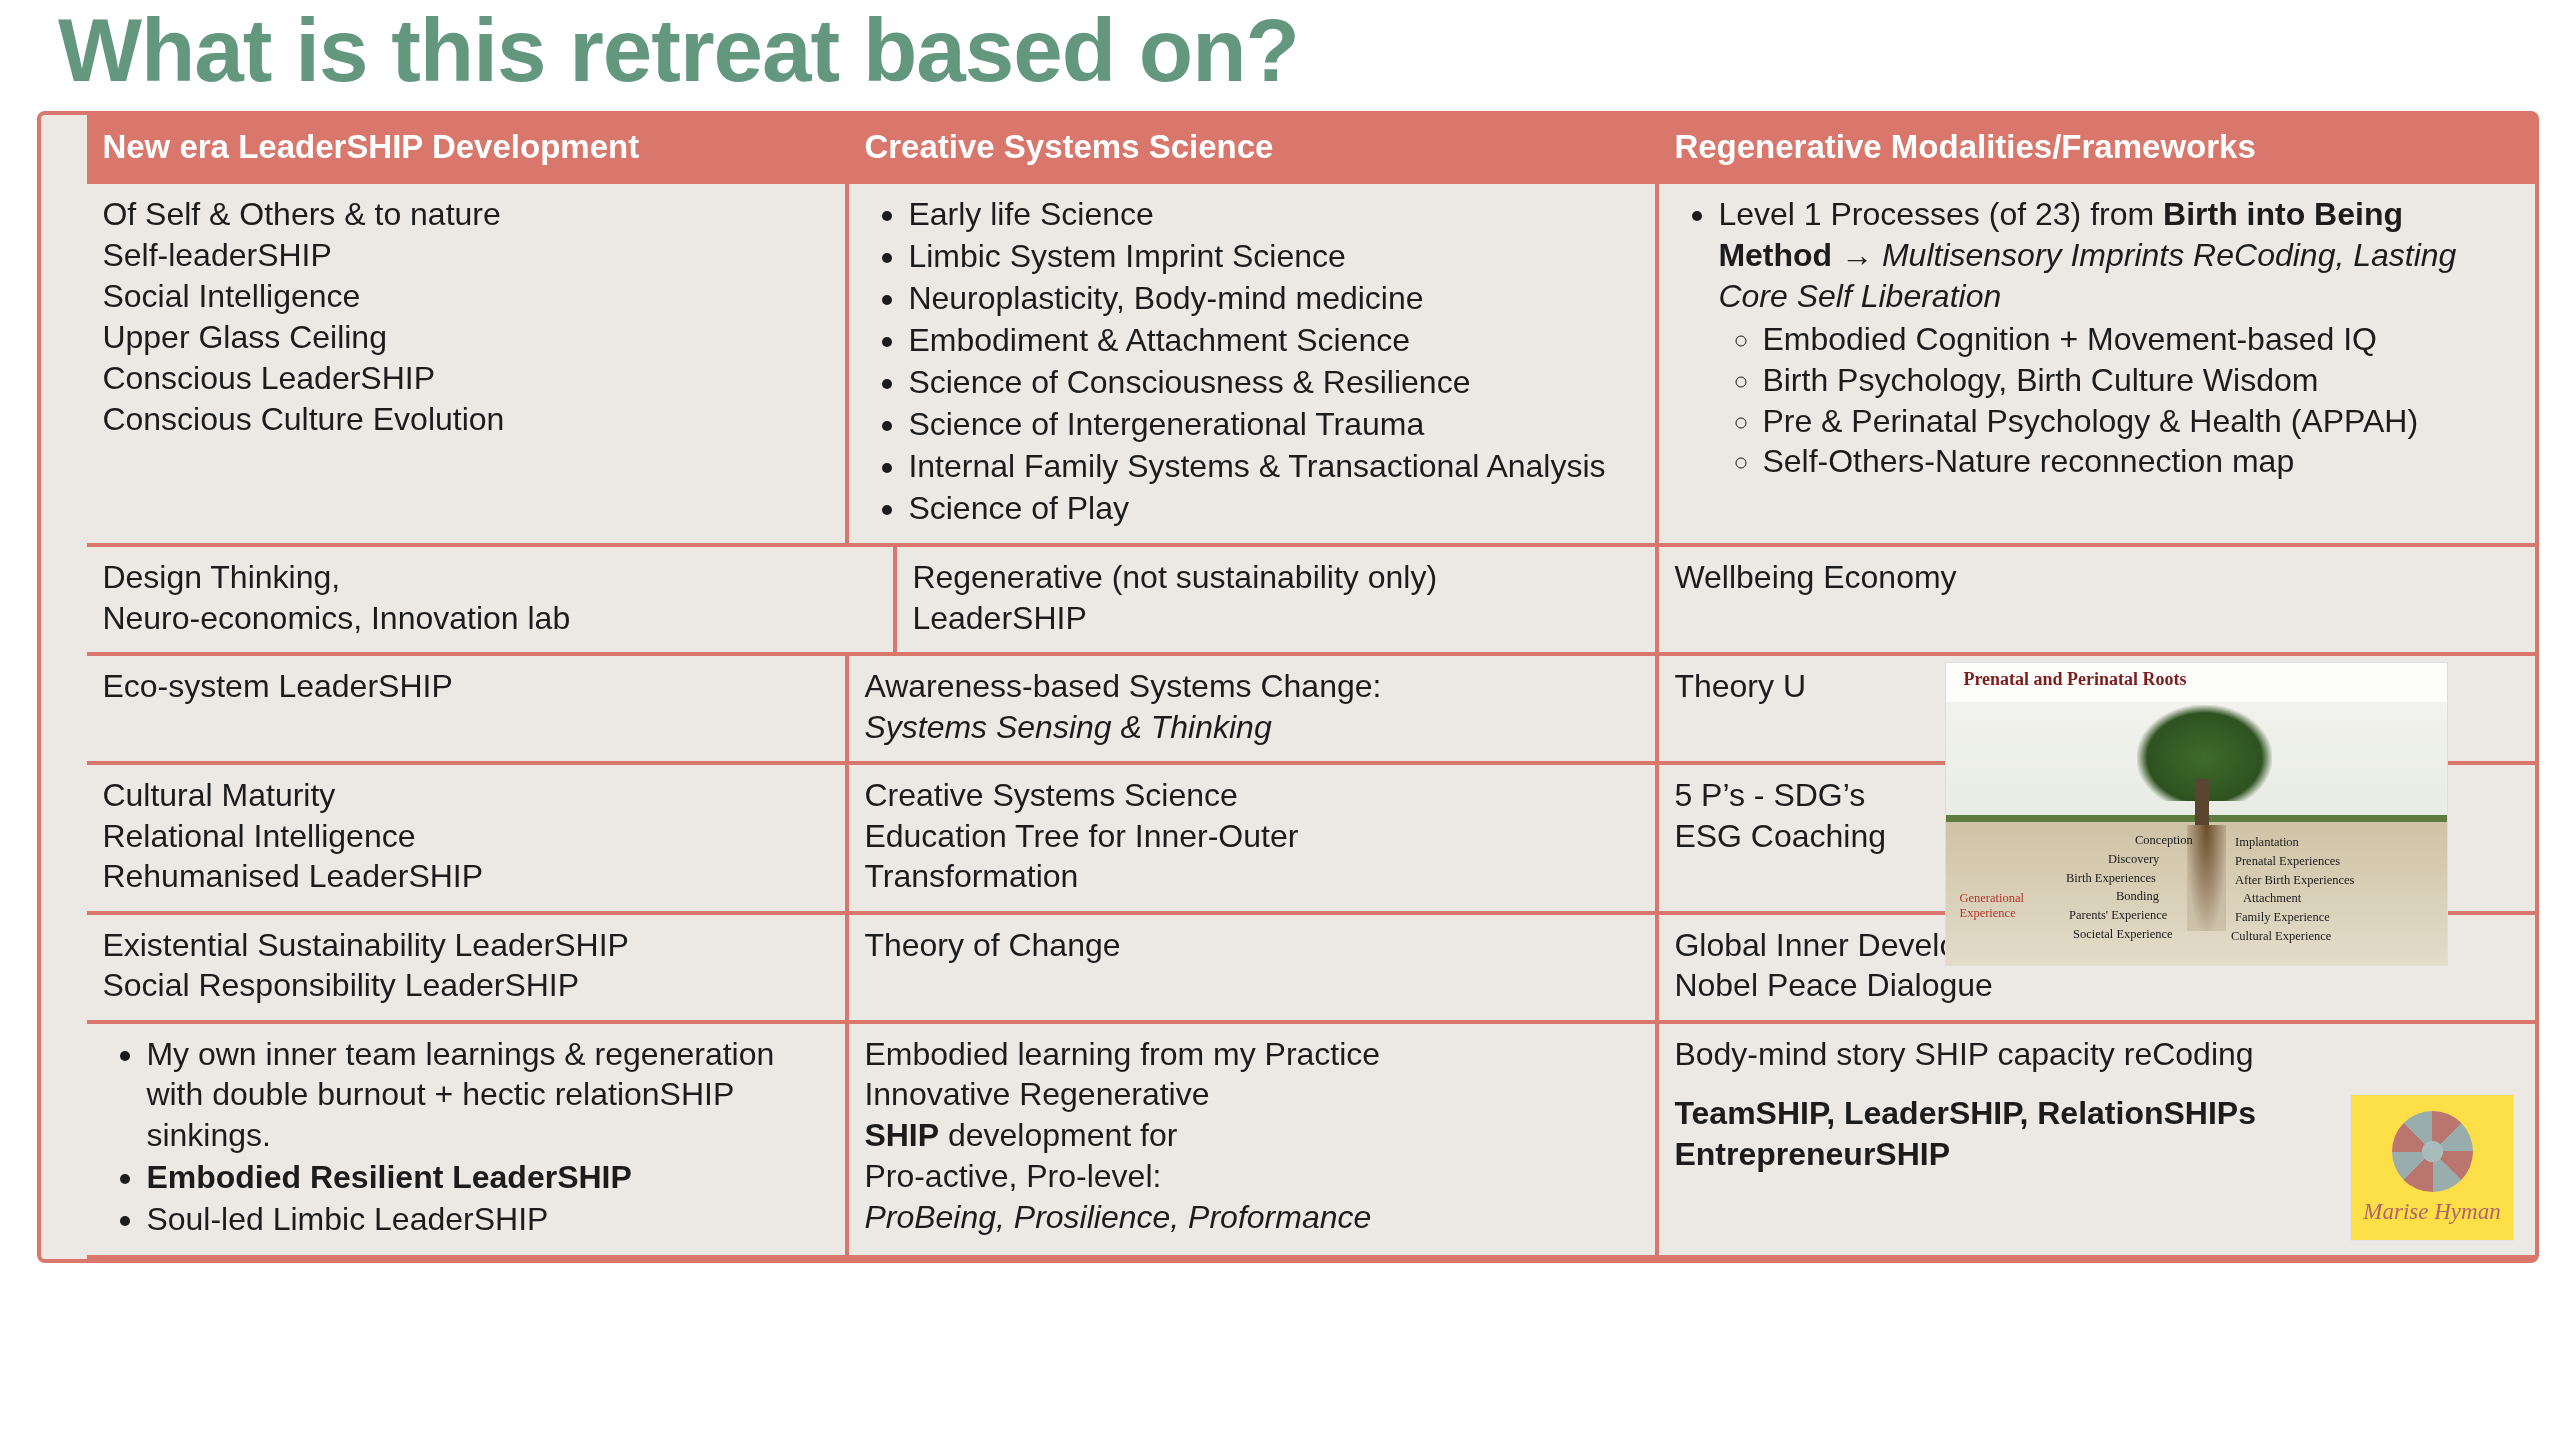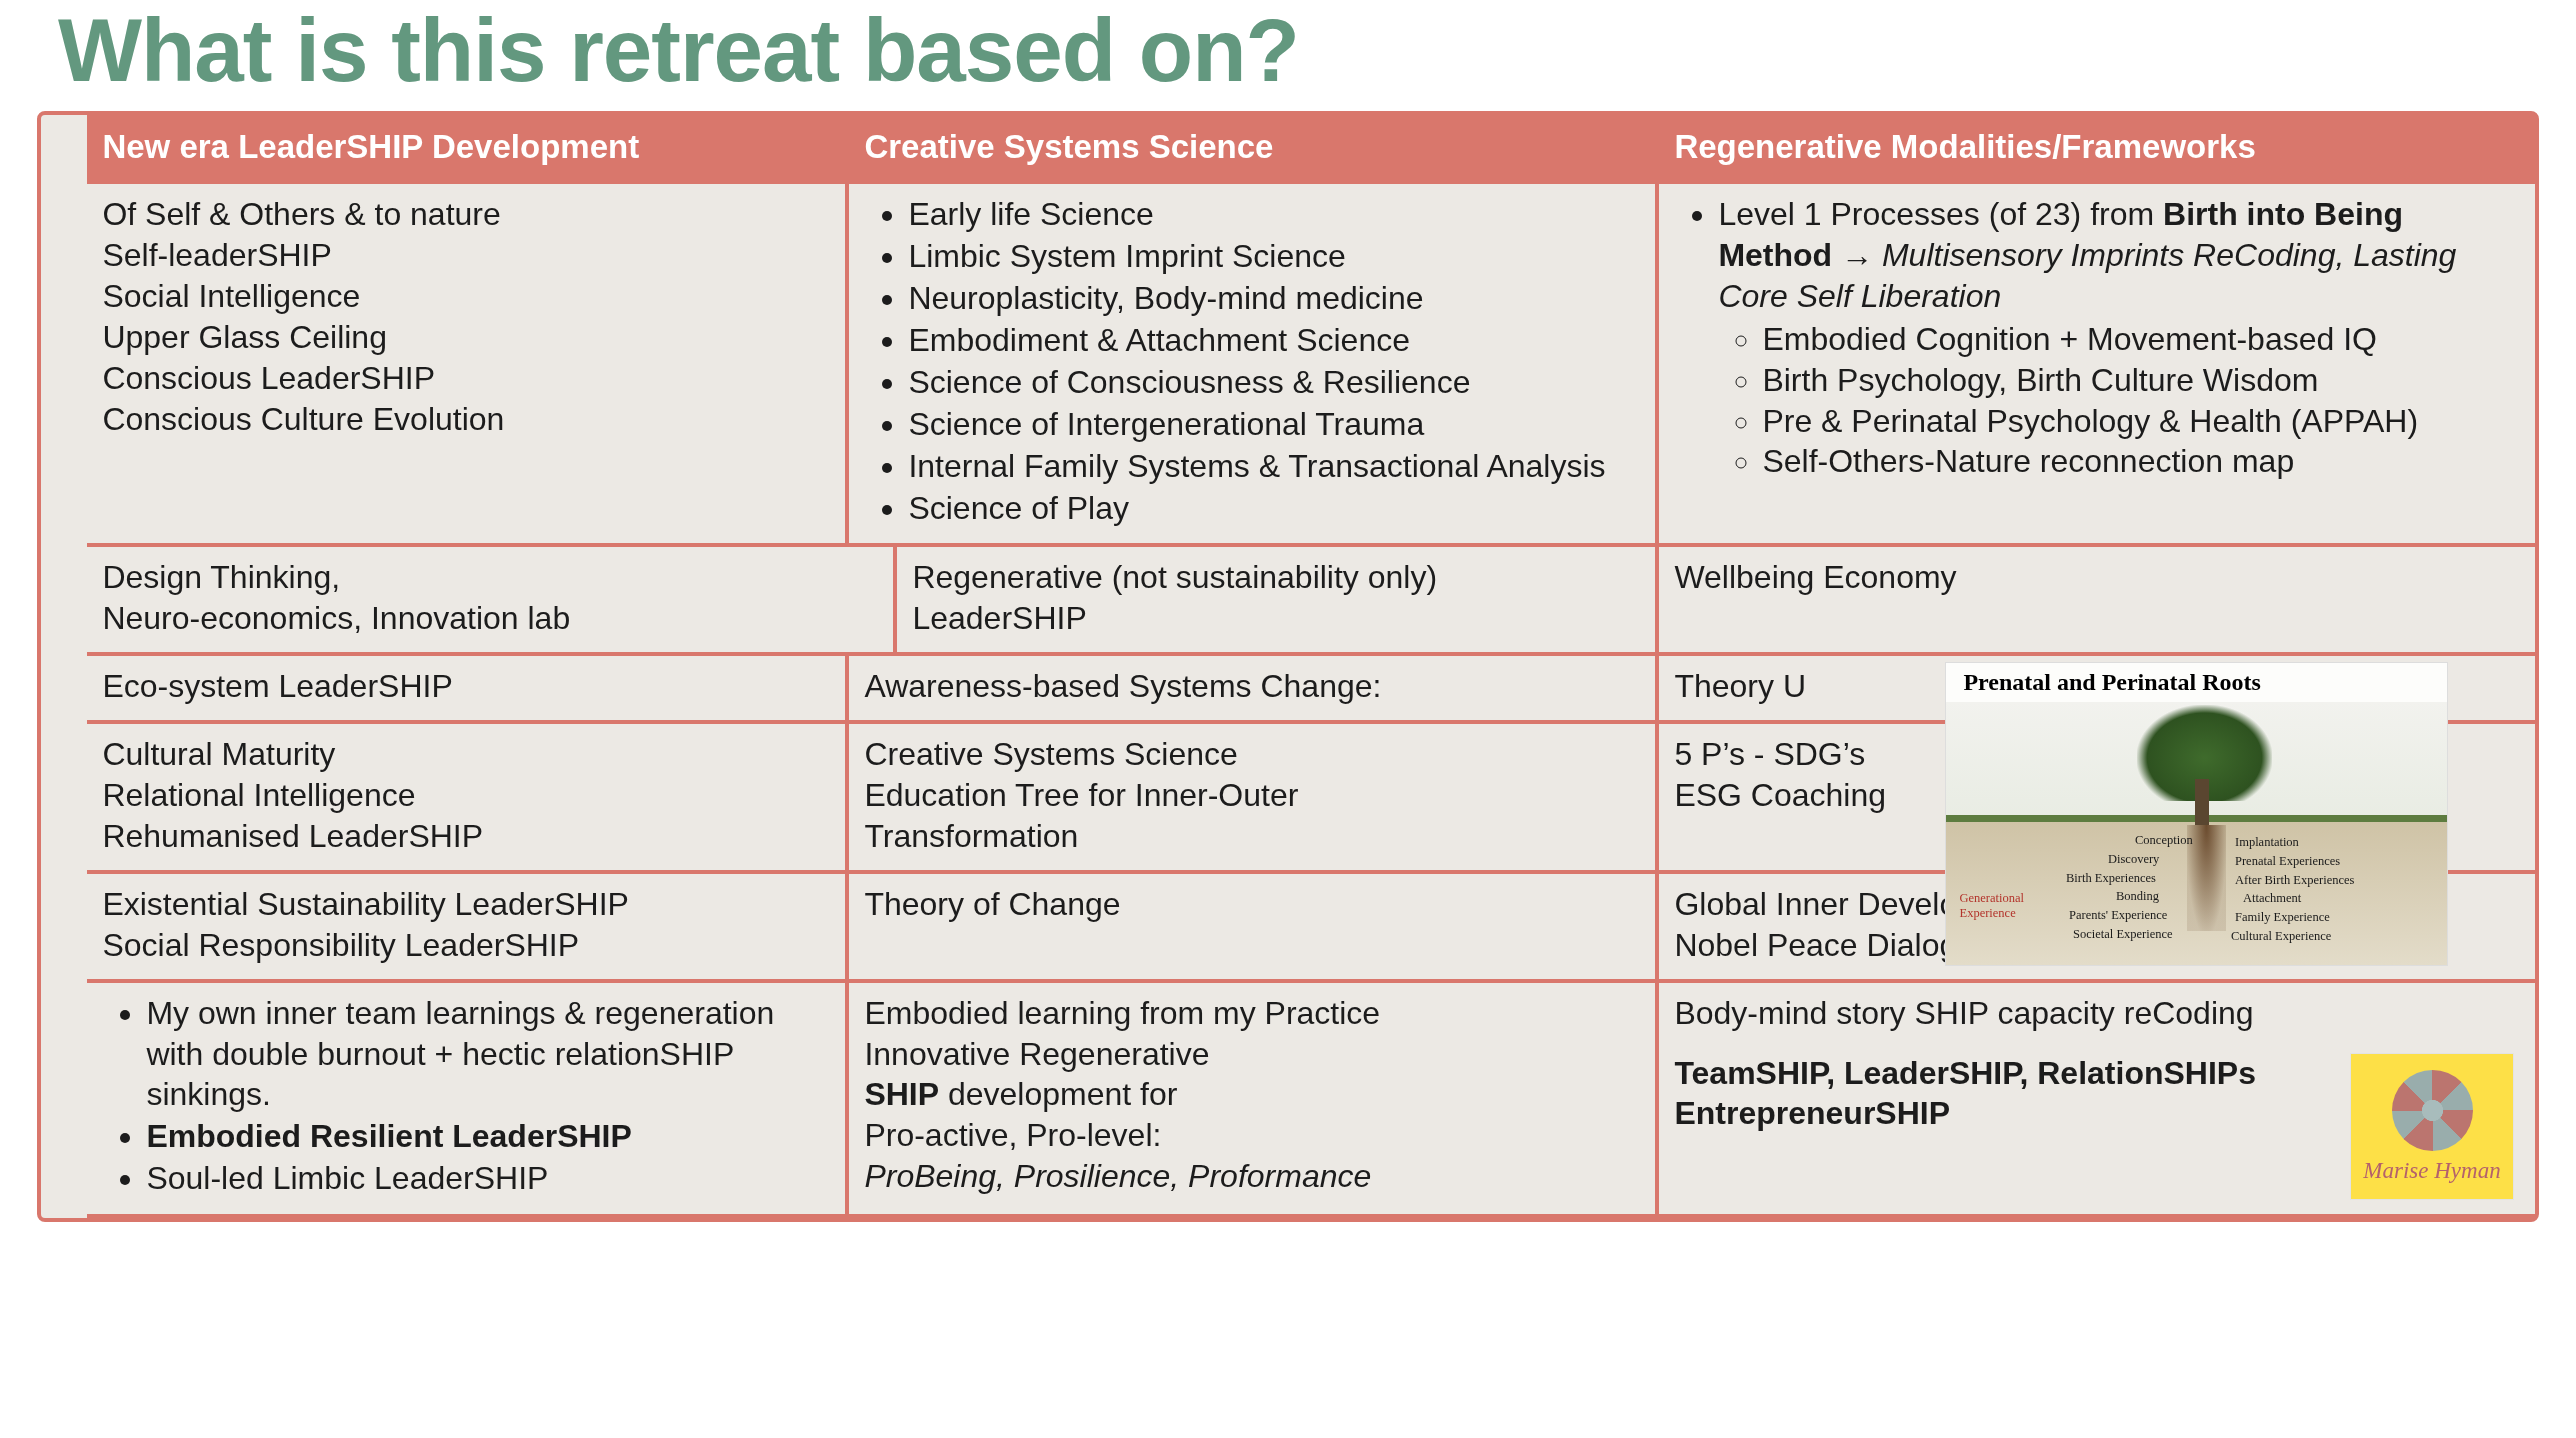--- a/index.html
+++ b/index.html
@@ -86,23 +86,23 @@
     height: 302px;
     background: #fdfdfb;
     border: 1px solid #ddd;
     overflow: hidden;
   }
   .tree-caption {
     position: absolute;
     top: 5.8px;
     left: 17.4px;
     font-family: "Liberation Serif", serif;
-    font-size: 24px;
+    font-size: 18px;
     font-weight: bold;
-    color: #000000;
+    color: #7f1d1d;
   }
   .tree-sky {
     position: absolute;
     left: 0; top: 39px; width: 100%; height: 121px;
     background: linear-gradient(#f2f2ee, #e8ece3);
   }
   .tree-ground {
     position: absolute;
     left: 0; top: 159px; width: 100%; height: 143px;
     background: linear-gradient(#cfc3a6, #e3dcc9);
@@ -233,20 +233,21 @@
         <div>Wellbeing Economy</div>
       </div>
     </div>
 
     <div class="row">
       <div class="cell c1 lines">
         <div>Eco-system LeaderSHIP</div>
       </div>
       <div class="cell c2 lines">
         <div>Awareness-based Systems Change:</div>
+        <div class="it">Systems Sensing &amp; Thinking</div>
       </div>
       <div class="cell c3 lines">
         <div>Theory U</div>
       </div>
     </div>
 
     <div class="row">
       <div class="cell c1 lines">
         <div>Cultural Maturity</div>
         <div>Relational Intelligence</div>

